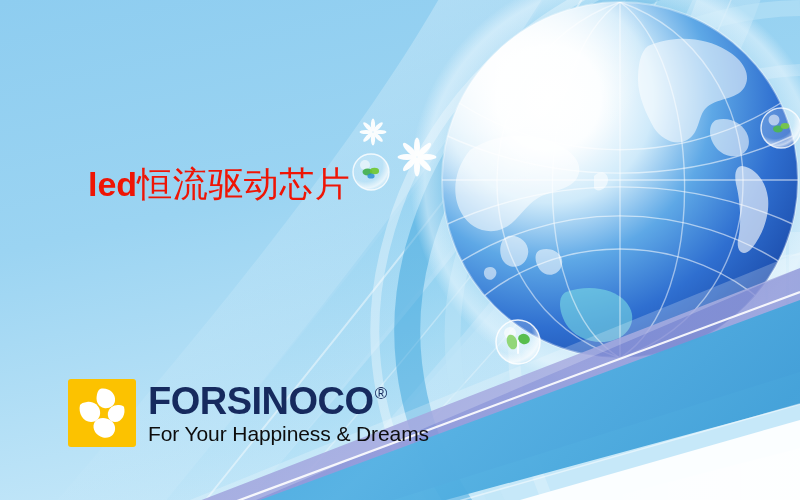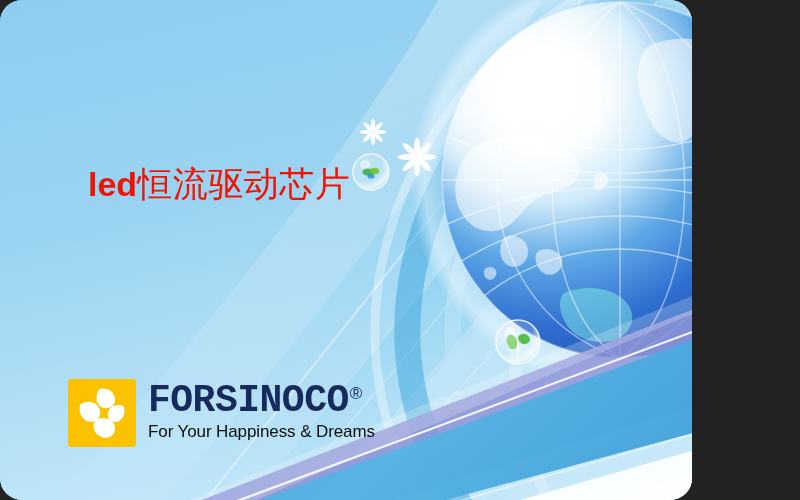--- a/index.html
+++ b/index.html
@@ -1,25 +1,24 @@
 <!DOCTYPE html>
 <html><head>
 <meta charset="utf-8">
 <title>Banner</title>
 <style>
   * { margin:0; padding:0; box-sizing:border-box; }
   html,body { background:#222; }
 
   #stage {
     position:relative;
-    width:692px; height:500px;
+    width:800px; height:500px;
     overflow:hidden;
     font-family:"Liberation Sans", sans-serif;
     background:linear-gradient(160deg,#8fcdf0 0%,#93cfef 35%,#a9dbf4 65%,#c3e6f8 100%);
-    border-radius:22px;
   }
 
   .layer { position:absolute; inset:0; }
   svg.layer { display:block; width:800px; height:500px; }
 
   
   #headline {
     position:absolute;
     left:88px; top:162px;
     z-index:40;
@@ -58,38 +57,38 @@
     flex:0 0 auto;
     position:relative;
   }
   #logo-mark svg { display:block; width:68px; height:68px; }
   #logo-text {
     margin-left:12px;
     padding-top:4px;
   }
   #brand-row { display:flex; align-items:flex-start; }
   #brand-name {
-    font-family:Liberation Mono, monospace;
+    font-family:Liberation Sans, sans-serif;
     font-weight:700;
     font-size:38px;
     line-height:0.95;
     letter-spacing:-0.5px;
     color:#162a5e;
   }
   #brand-reg {
     font-family:"Liberation Sans", sans-serif;
     font-size:17px;
     color:#162a5e;
     line-height:1;
     margin-top:2px;
     margin-left:1px;
   }
   #brand-tagline {
     font-family:"Liberation Sans", sans-serif;
-    font-size:17px;
+    font-size:21px;
     color:#0d0d0d;
     letter-spacing:-0.1px;
     margin-top:3px;
   }
 </style>
 </head>
 <body>
 
 <div id="stage">
 

